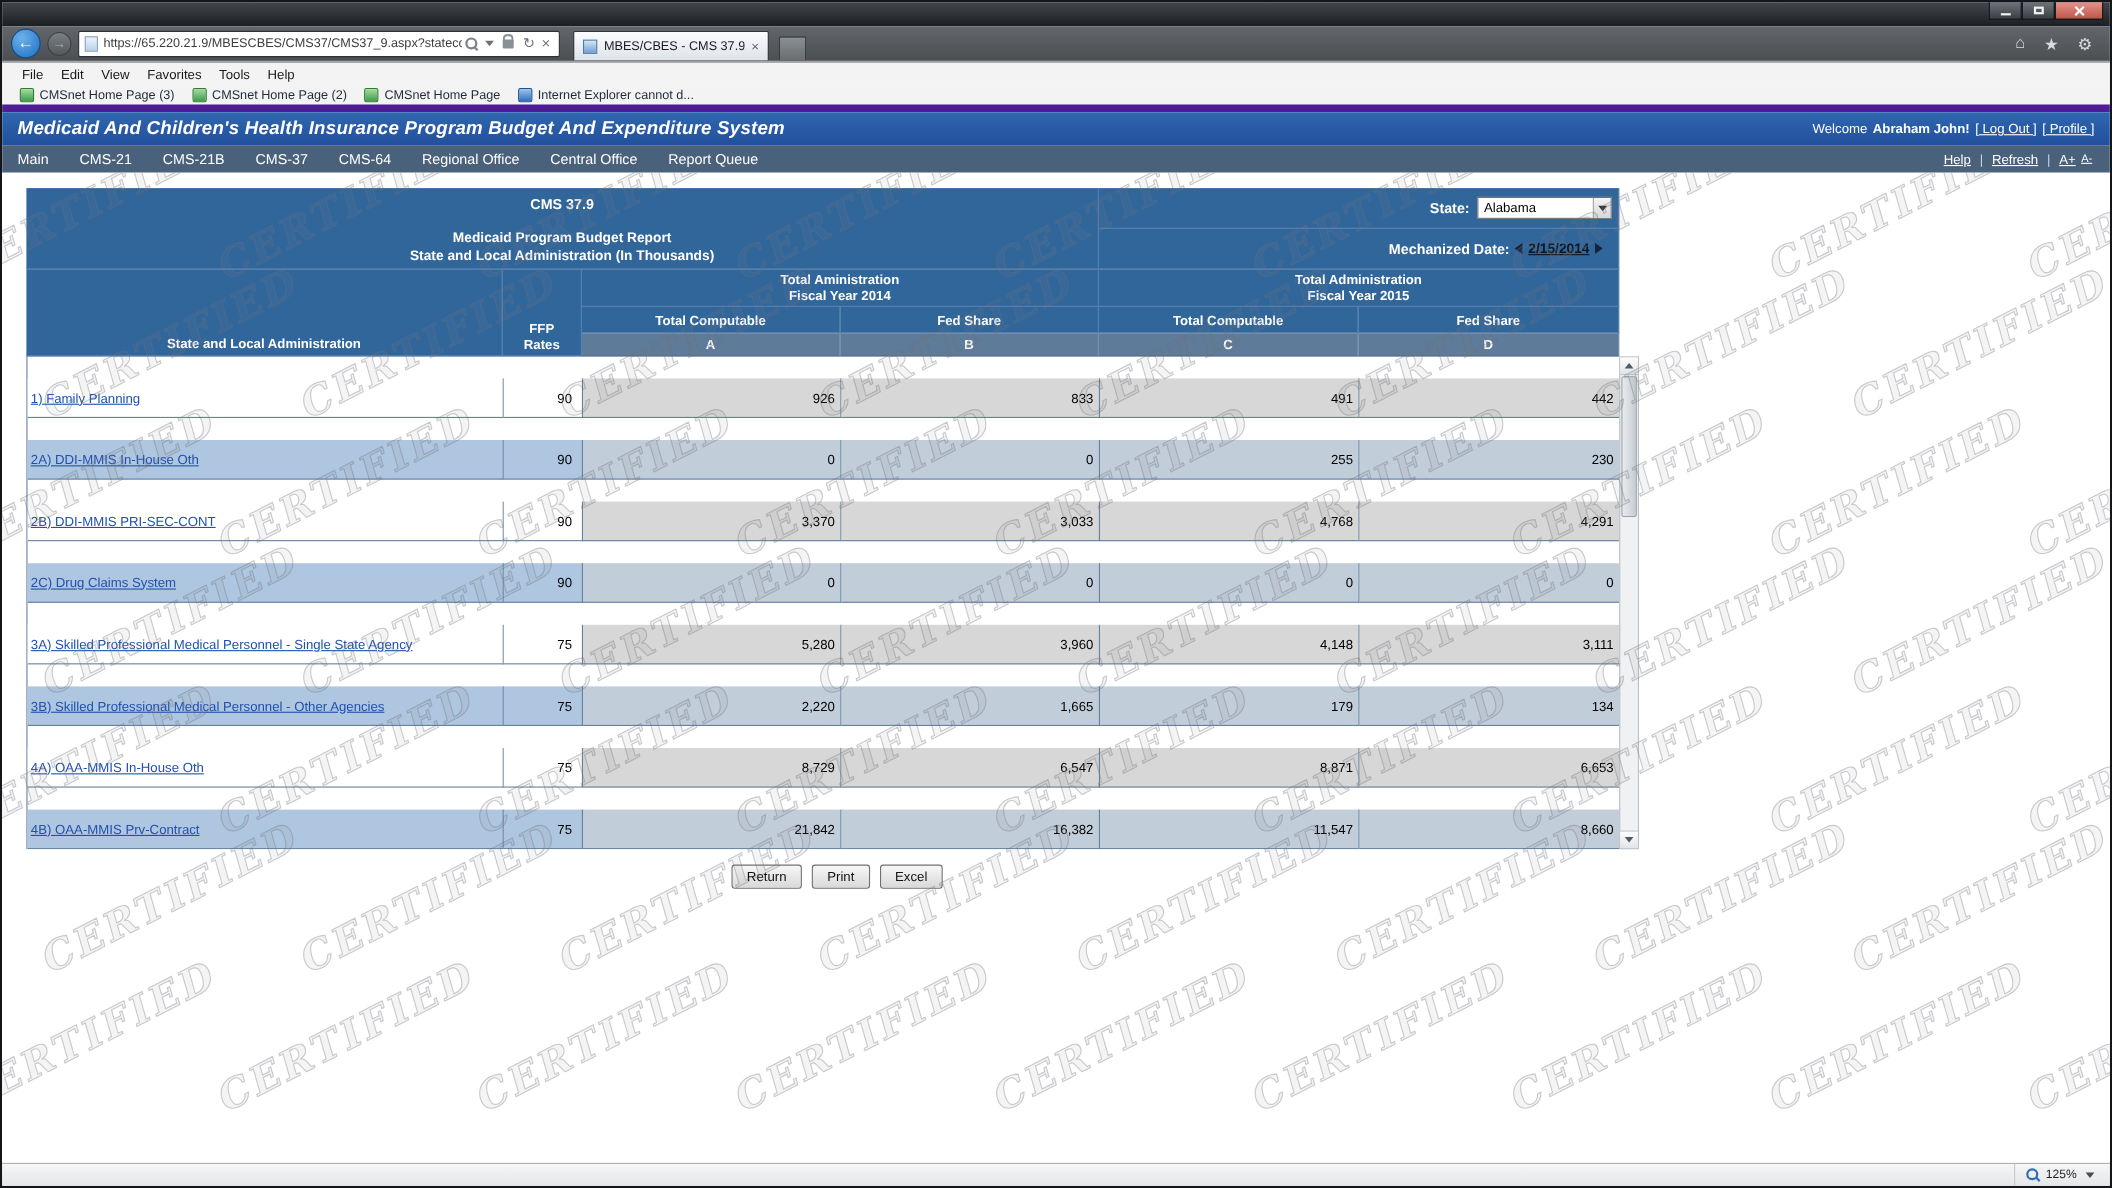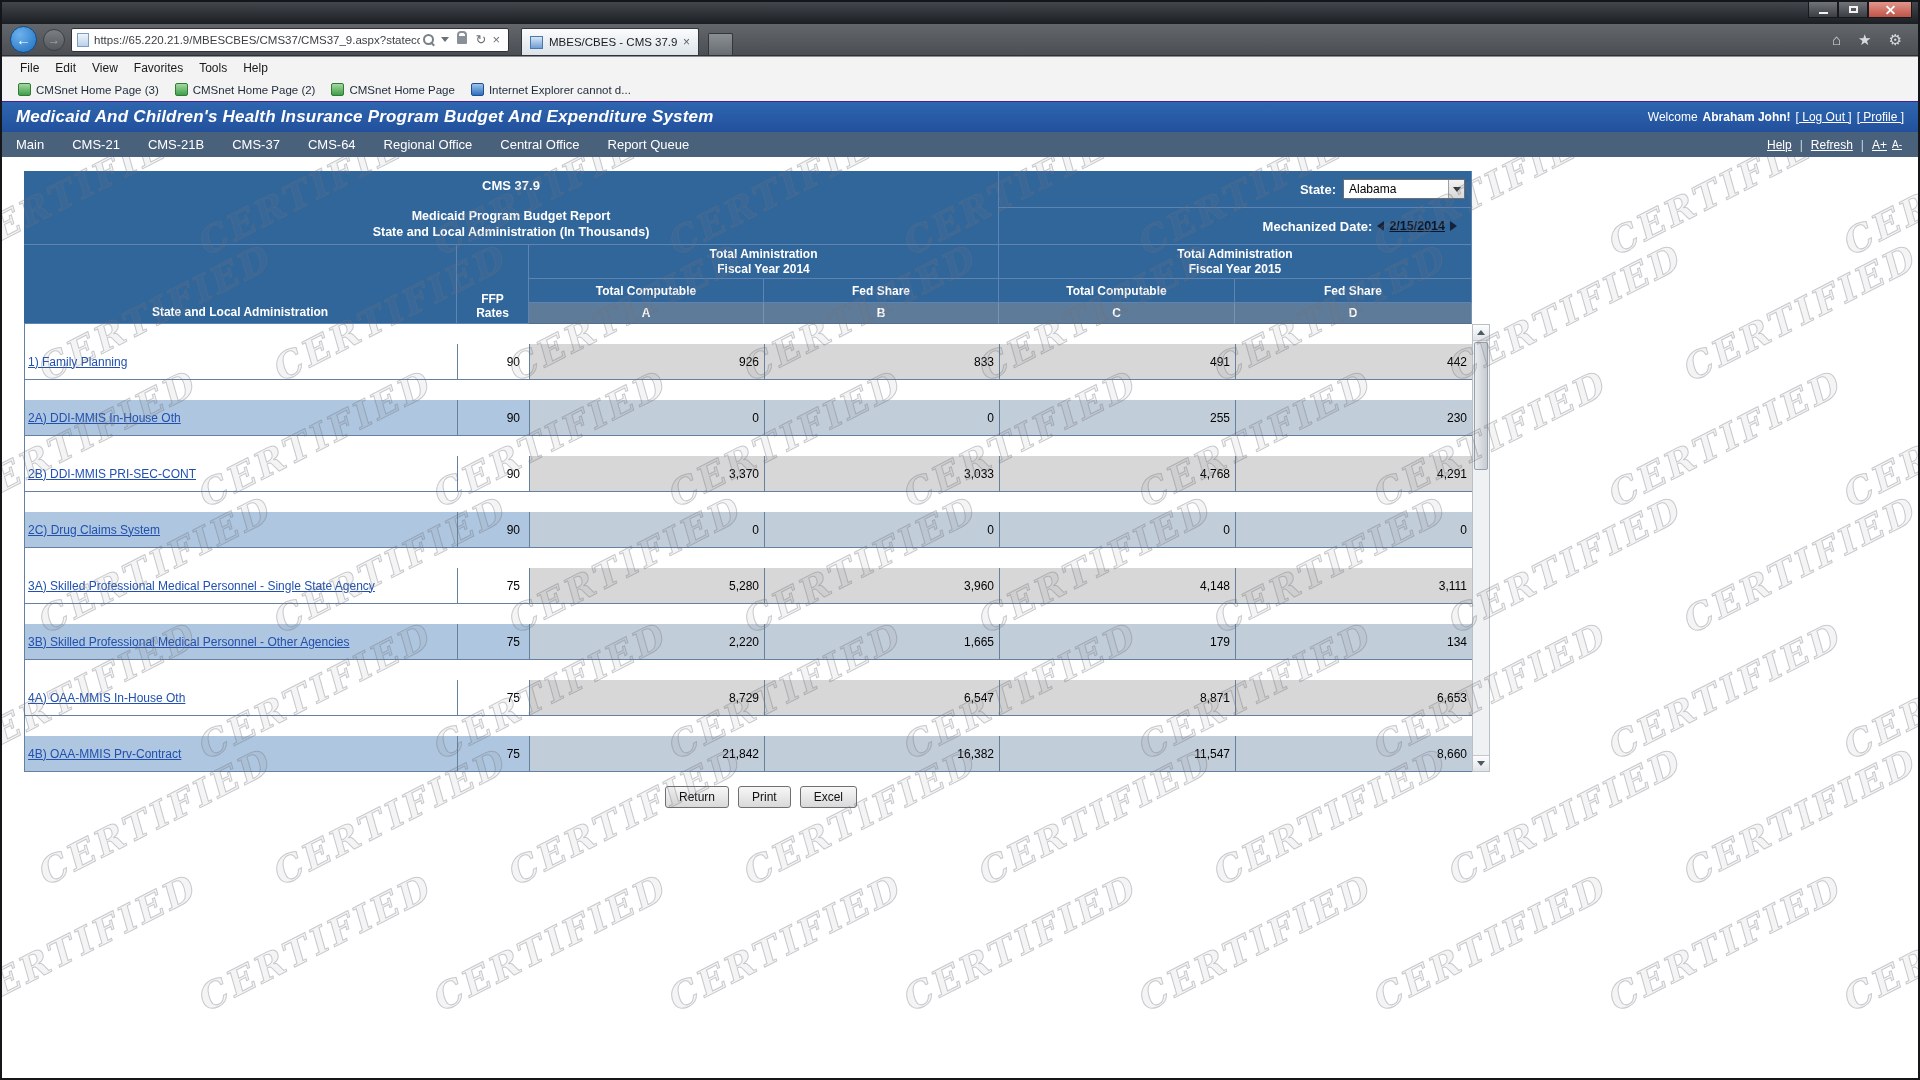--- a/index.html
+++ b/index.html
@@ -36,21 +36,21 @@
   .tab { height:27px; align-self:flex-end; display:flex; align-items:center; gap:6px; background:linear-gradient(#fbfcfd,#dde3ea); border:1px solid #33373b; border-bottom:none; border-radius:2px 2px 0 0; padding:0 8px; width:178px; margin-left:6px; }
   .favicon { width:13px; height:13px; background:linear-gradient(#d7e6f4,#6f9fd4); border:1px solid #4a79ad; flex:0 0 auto; }
   .tab-title { font-size:11.5px; color:#1a1c1f; flex:1; white-space:nowrap; overflow:hidden; }
   .tab-close { color:#5a5f64; font-size:12px; }
   .tab-stub { width:25px; height:22px; align-self:flex-end; background:linear-gradient(#8a8f94,#686d72); border:1px solid #33373b; border-bottom:none; border-radius:2px 2px 0 0; margin-left:3px; }
   .chrome-icons { margin-left:auto; display:flex; gap:17px; color:#d9dcdf; font-size:15px; padding-right:8px; }
 
   
   .menubar { height:22px; background:#f3f3f3; border-top:1px solid #8a8f94; display:flex; align-items:center; padding-left:10px; font-size:12px; color:#1a1a1a; }
   .menu-item { padding:2px 8px; }
-  .favbar { height:24px; background:#f3f3f3; border-bottom:1px solid #4c1d95; display:flex; align-items:center; padding-left:8px; font-size:11.5px; color:#1f2a38; }
+  .favbar { height:24px; background:#f3f3f3; border-bottom:7px solid #4c1d95; display:flex; align-items:center; padding-left:8px; font-size:11.5px; color:#1f2a38; }
   .fav-item { display:flex; align-items:center; gap:5px; padding:2px 8px; }
   .fav-ico { width:13px; height:13px; border-radius:2px; flex:0 0 auto; }
   .fav-green { background:linear-gradient(#a5d9a0,#3f9e4b); border:1px solid #2e7d32; }
   .fav-blue  { background:linear-gradient(#9cc4ec,#2f6fbe); border:1px solid #1f4f8e; }
 
   
   .content { flex:1; min-height:0; display:flex; flex-direction:column; background:#fff; }
   .banner { height:30px; background:linear-gradient(#2f66b0,#22509c); color:#fff; display:flex; align-items:center; padding:0 14px; }
   .banner-title { font-style:italic; font-weight:bold; font-size:17px; letter-spacing:.2px; }
   .banner-right { margin-left:auto; font-size:12px; display:flex; gap:5px; align-items:center; }
@@ -618,14 +618,21 @@
           <span class="wm" style="left: 890px; top: 764px;">CERTIFIED</span>
           <span class="wm" style="left: 1125px; top: 764px;">CERTIFIED</span>
           <span class="wm" style="left: 1360px; top: 764px;">CERTIFIED</span>
           <span class="wm" style="left: 1595px; top: 764px;">CERTIFIED</span>
           <span class="wm" style="left: 1830px; top: 764px;">CERTIFIED</span>
         </div>
     </div>
 
   </div>
 
+  <div class="statusbar">
+    <div class="zoom-group">
+      <span class="status-mag"></span>
+      <span>125%</span>
+      <span class="zoom-caret"></span>
+    </div>
+  </div>
 
 </div>
 
 </body></html>

